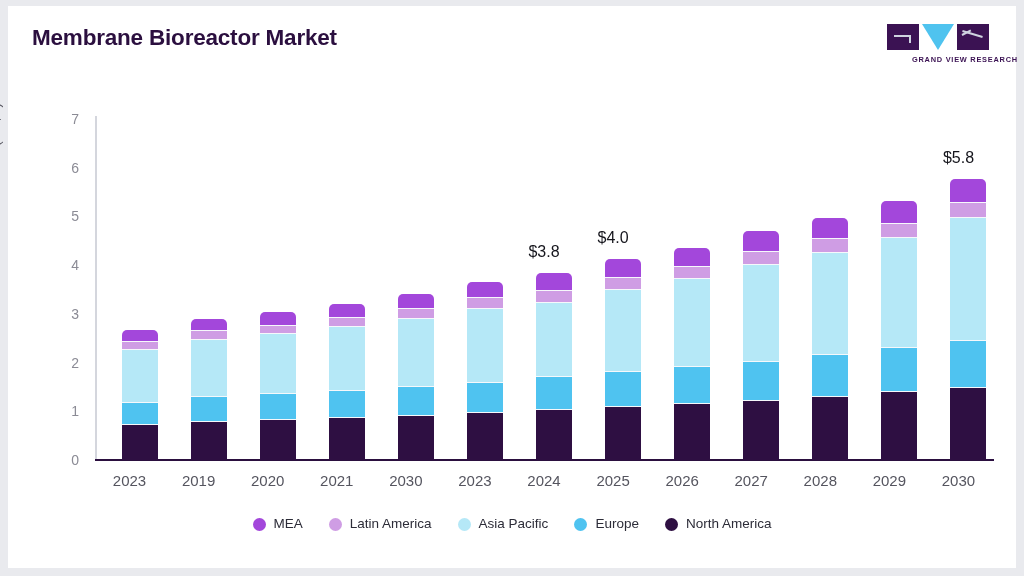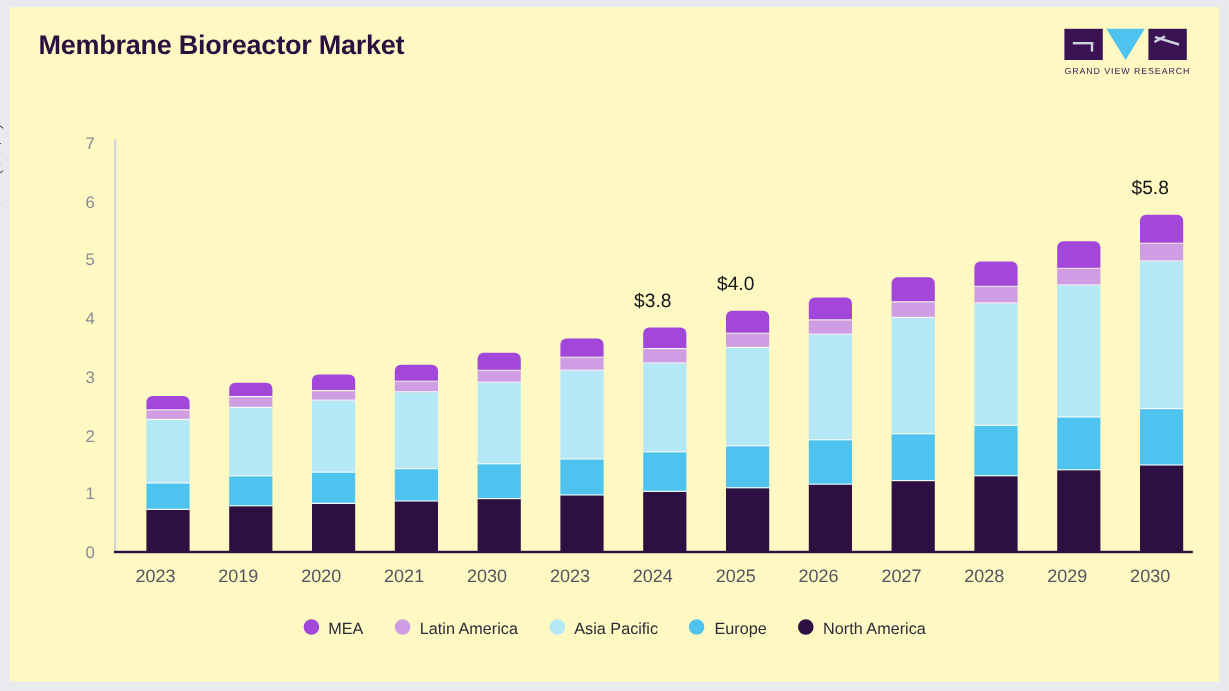--- a/index.html
+++ b/index.html
@@ -4,21 +4,21 @@
 <style>
   * { box-sizing: border-box; margin: 0; padding: 0; }
   html, body {
     width: 1024px; height: 576px;
     background: #e9eaee;
     font-family: "Liberation Sans", sans-serif;
   }
   #page {
     position: relative;
     width: 1024px; height: 576px;
-    background: #fef9c3;
+    background: #ffffff;
     overflow: hidden;
   }
   .frame-edge { position:absolute; background:#e9eaee; }
   .frame-left   { left:0; top:0; width:8px; height:576px; }
   .frame-right  { right:0; top:0; width:8px; height:576px; }
   .frame-top    { left:0; top:0; width:1024px; height:6px; }
   .frame-bottom { left:0; bottom:0; width:1024px; height:8px; }
 
   
   #header { position:absolute; left:32px; top:24px; }
@@ -39,22 +39,22 @@
   .logo-sq.left .bar-v  { position:absolute; left:22px; top:11px; width:2px; height:8px; background:#cfd3e0; }
   .logo-sq.right .slash { position:absolute; left:5px; top:9px; width:21px; height:2px; background:#cfd3e0;
                           transform: rotate(17deg); }
   .logo-sq.right .slash2{ position:absolute; left:5px; top:10px; width:10px; height:2px; background:#cfd3e0;
                           transform: rotate(-28deg); transform-origin:left center; }
   #logo-tri {
     width:0; height:0; border-left:16px solid transparent; border-right:16px solid transparent;
     border-top:26px solid #4fc3ef;
   }
   #logo-text {
-    margin-top:5px; font-size:7.4px; font-weight:normal; letter-spacing:0.75px;
-    color:#3b1253; text-align:center; white-space:nowrap;
+    margin-top:5px; font-size:7.4px; font-weight:bold; letter-spacing:0.75px;
+    color:#3b1253; text-align:center; white-space:nowrap;margin-left:25px;
   }
 
   
   #plot-area { position:absolute; left:95px; top:119px; width:898px; height:341px; }
   #y-axis-line { position:absolute; left:95px; top:116px; width:2px; height:345px; background:#d4d6dd; }
   #x-axis-line { position:absolute; left:95px; top:459px; width:899px; height:2px; background:#2b0f3f; }
 
   #y-axis-label {
     position:absolute; left:-12px; top:218px;
     transform: rotate(-90deg); transform-origin: left top;
@@ -81,21 +81,21 @@
   .x-tick {
     position:absolute; top:472px; width:80px; text-align:center;
     font-size:15px; color:#55555f; transform:translateX(-50%);
   }
 
   
   #legend {
     position:absolute; left:0; right:0; top:516px;
     display:flex; justify-content:center; align-items:center; gap:26px;
   }
-  .legend-item { display:flex; align-items:flex-start; gap:8px; }
+  .legend-item { display:flex; align-items:flex-end; gap:8px; }
   .legend-dot { width:13px; height:13px; border-radius:50%; }
   .legend-label { font-size:13.5px; color:#2c2c38; white-space:nowrap; }
 </style>
 </head>
 <body>
 
 <div id="page">
 
   <div class="frame-edge frame-left"></div>
   <div class="frame-edge frame-right"></div>

